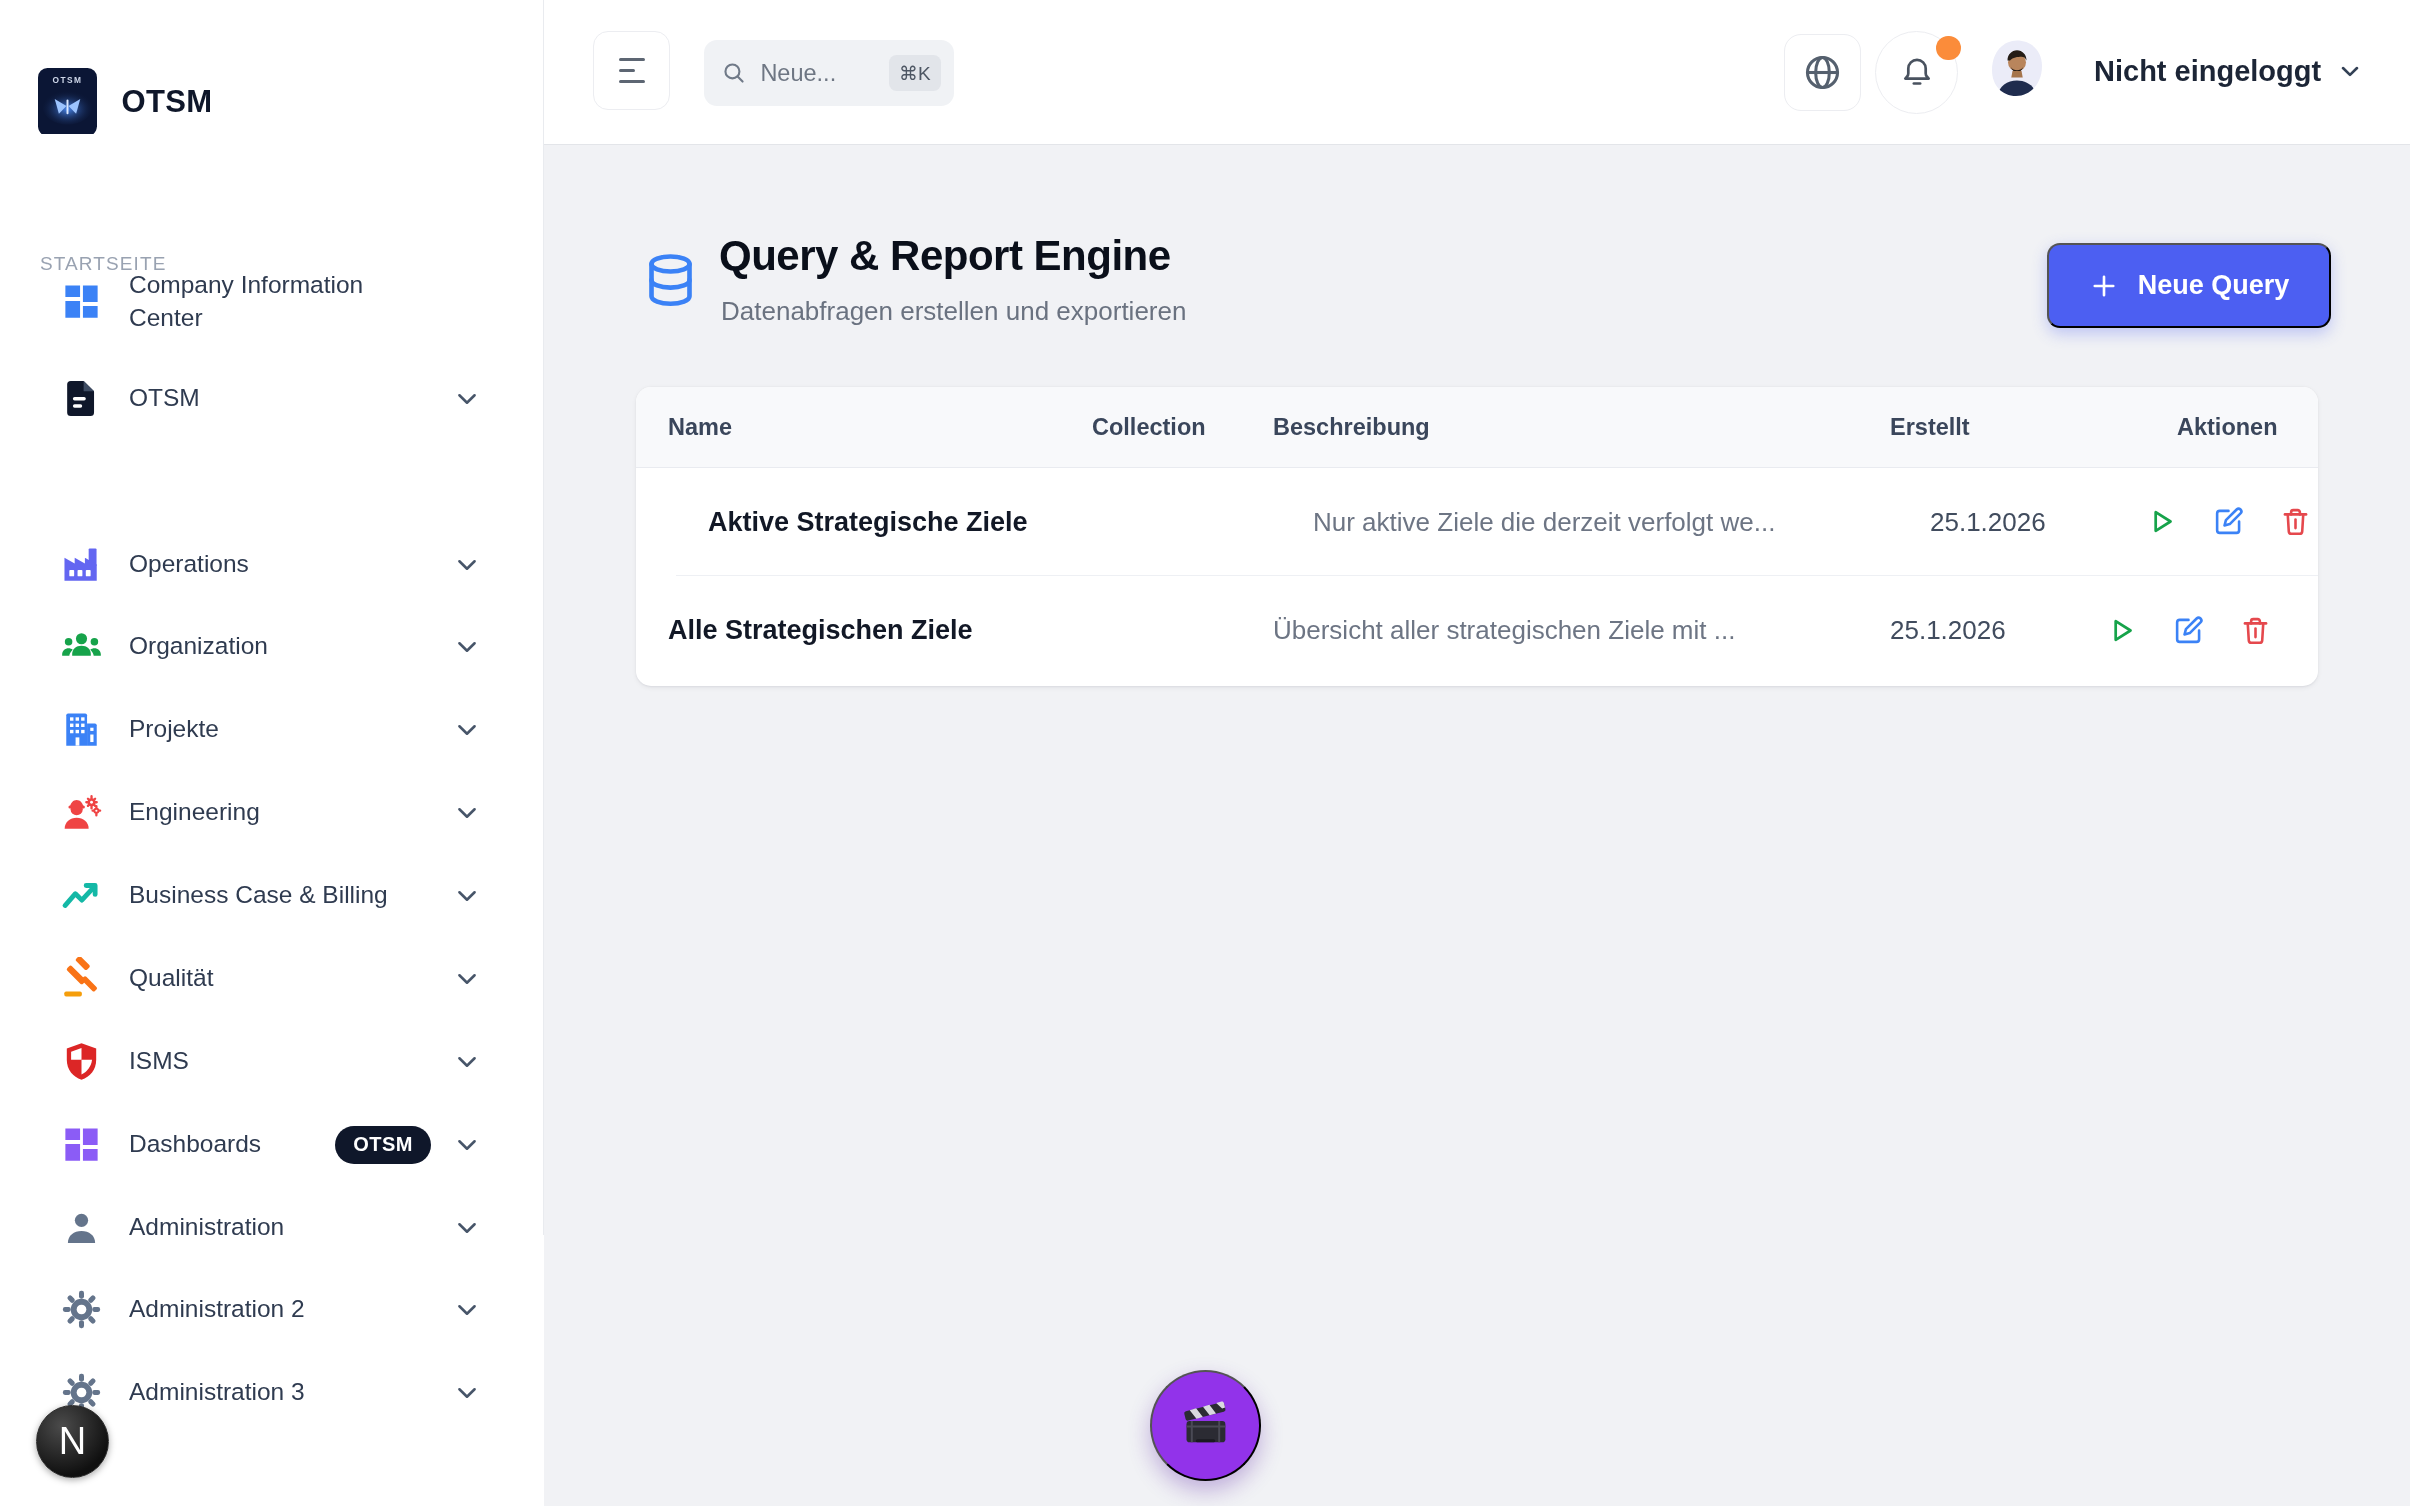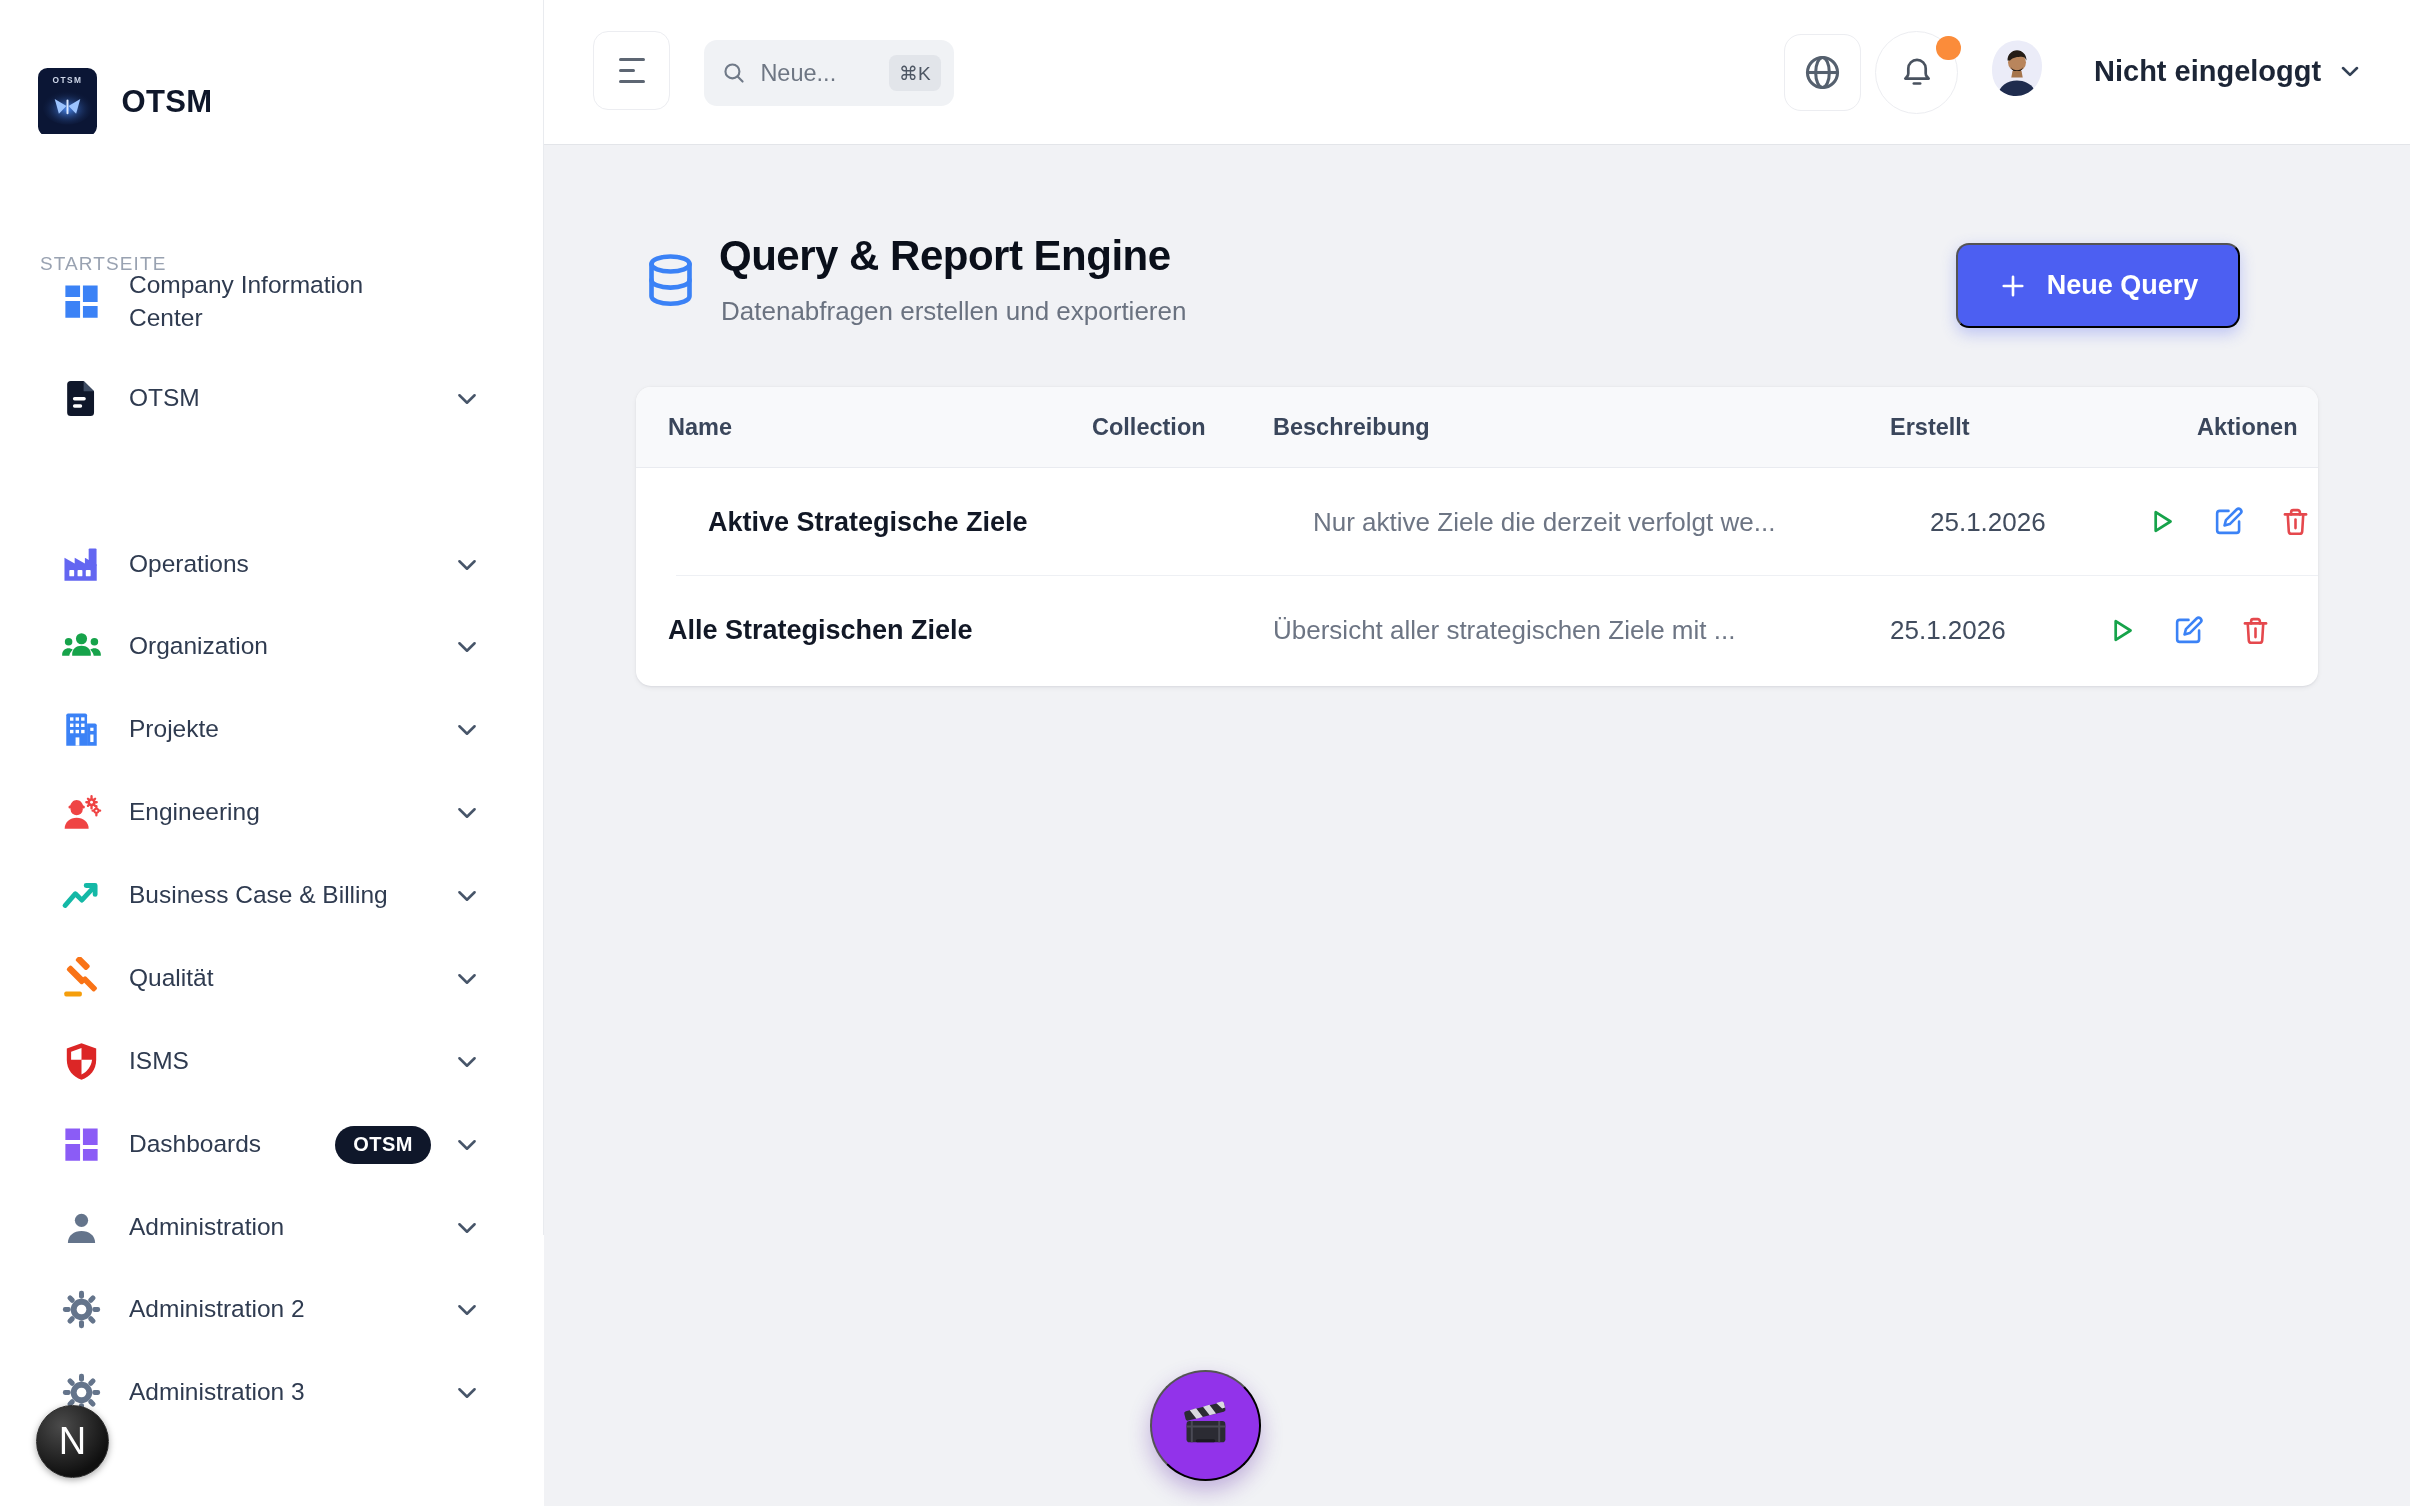--- a/index.html
+++ b/index.html
@@ -44,31 +44,31 @@
   .avatar svg { width:100%; height:100%; display:block; }
   .user-label { margin-left:47px; font-size:29px; font-weight:700; color:#1c2536; }
   .user-chev { margin-left:15px; width:28px; height:28px; }
 
   
   .main { position:absolute; left:544px; top:145px; width:1886px; height:1362px; background:#f1f2f5; }
   .page-icon { position:absolute; left:100px; top:105px; width:53px; height:66px; }
   .page-icon svg { width:100%; height:100%; }
   .page-title { position:absolute; left:175px; top:87px; font-size:42px; font-weight:800; color:#0a0f1a; letter-spacing:-0.5px; }
   .page-sub { position:absolute; left:177px; top:151px; font-size:26px; color:#6a7280; }
-  .btn-new { position:absolute; left:1412px; top:98px; width:284px; height:85px; border-radius:13px; background:#4c5ff2; color:#fff; display:flex; align-items:center; justify-content:center; gap:19px; font-size:27px; font-weight:600; cursor:pointer; box-shadow:0 5.6px 15px rgba(76,95,242,.30); }
+  .btn-new { position:absolute; left:1503px; top:98px; width:284px; height:85px; border-radius:13px; background:#4c5ff2; color:#fff; display:flex; align-items:center; justify-content:center; gap:19px; font-size:27px; font-weight:600; cursor:pointer; box-shadow:0 5.6px 15px rgba(76,95,242,.30); }
   .btn-new svg { width:30px; height:30px; }
 
   .card { position:absolute; left:92px; top:242px; width:1682px; height:299px; background:#fff; border-radius:15px; box-shadow:0 0.9px 1.9px rgba(16,24,40,.05), 0 1.9px 5.6px rgba(16,24,40,.06); }
   .thead { position:relative; height:81px; background:#f8f9fb; border-bottom:0.9px solid #e9ebf0; border-radius:15px 15px 0 0; }
   .trow { position:relative; height:108px; background:#fff; }
   .trow.sep { border-bottom:0.9px solid #eef0f4;margin-left:40px; }
   .trow:last-child { border-radius:0 0 15px 15px; }
   .cell { position:absolute; top:50%; transform:translateY(-50%); white-space:nowrap; }
   .hc { font-size:23.5px; font-weight:600; color:#3a465b; }
-  .c-name { left:32px; } .c-coll { left:456px; } .c-desc { left:637px; } .c-date { left:1254px; } .c-ahdr { left:1541px;margin-left:20px; }
+  .c-name { left:32px; } .c-coll { left:456px; } .c-desc { left:637px; } .c-date { left:1254px; } .c-ahdr { left:1541px; }
   .rname { font-size:27px; font-weight:600; color:#121826; }
   .rdesc { font-size:26px; color:#6d7584; max-width:593px; overflow:hidden; }
   .rdate { font-size:26px; color:#414c5e; }
   .actions { position:absolute; left:1467px; top:50%; transform:translateY(-50%); display:flex; gap:31px; }
   .act { width:36px; height:36px; display:flex; align-items:center; justify-content:center; cursor:pointer; background:none; border:none; padding:0; }
   .act svg { width:31px; height:31px; }
 
   .fab { position:absolute; left:606px; top:1225px; width:111px; height:111px; border-radius:50%; background:#9233ea; box-shadow:0 9.4px 22.6px rgba(80,20,160,.30); display:flex; align-items:center; justify-content:center; cursor:pointer; }
   .fab svg { width:53px; height:53px; }
 </style>

